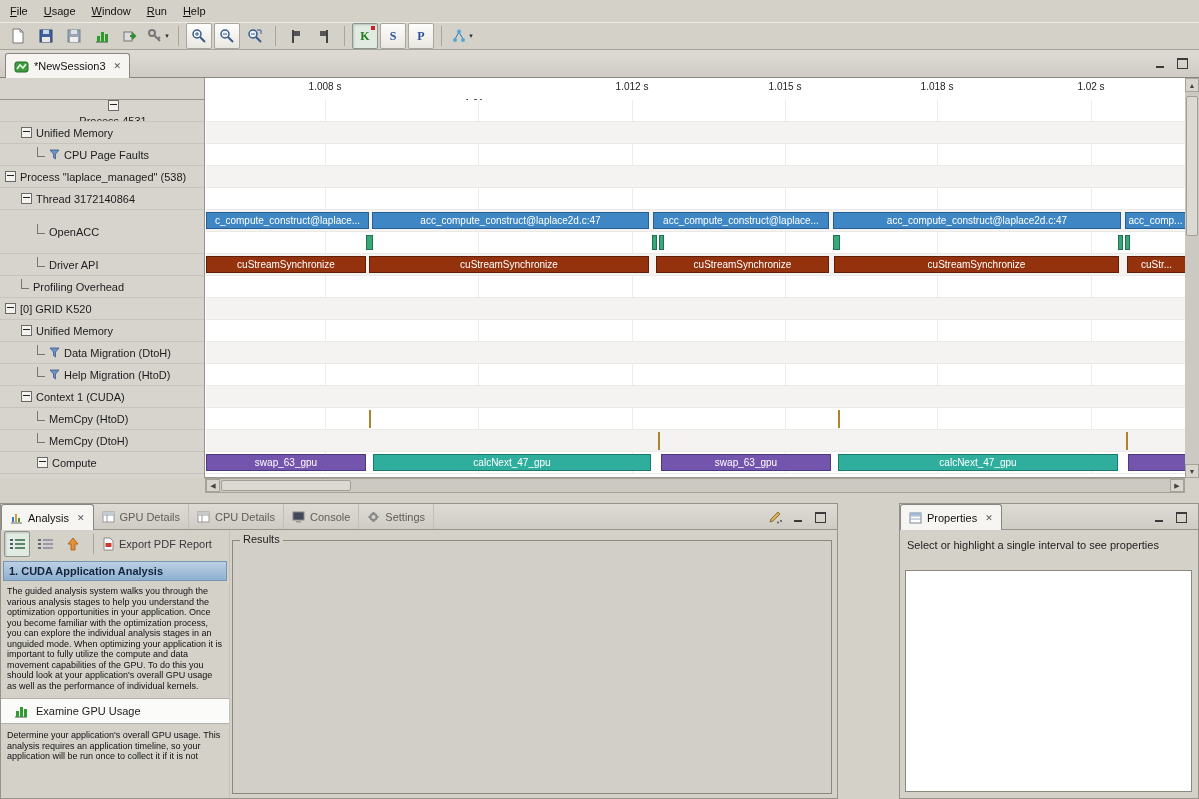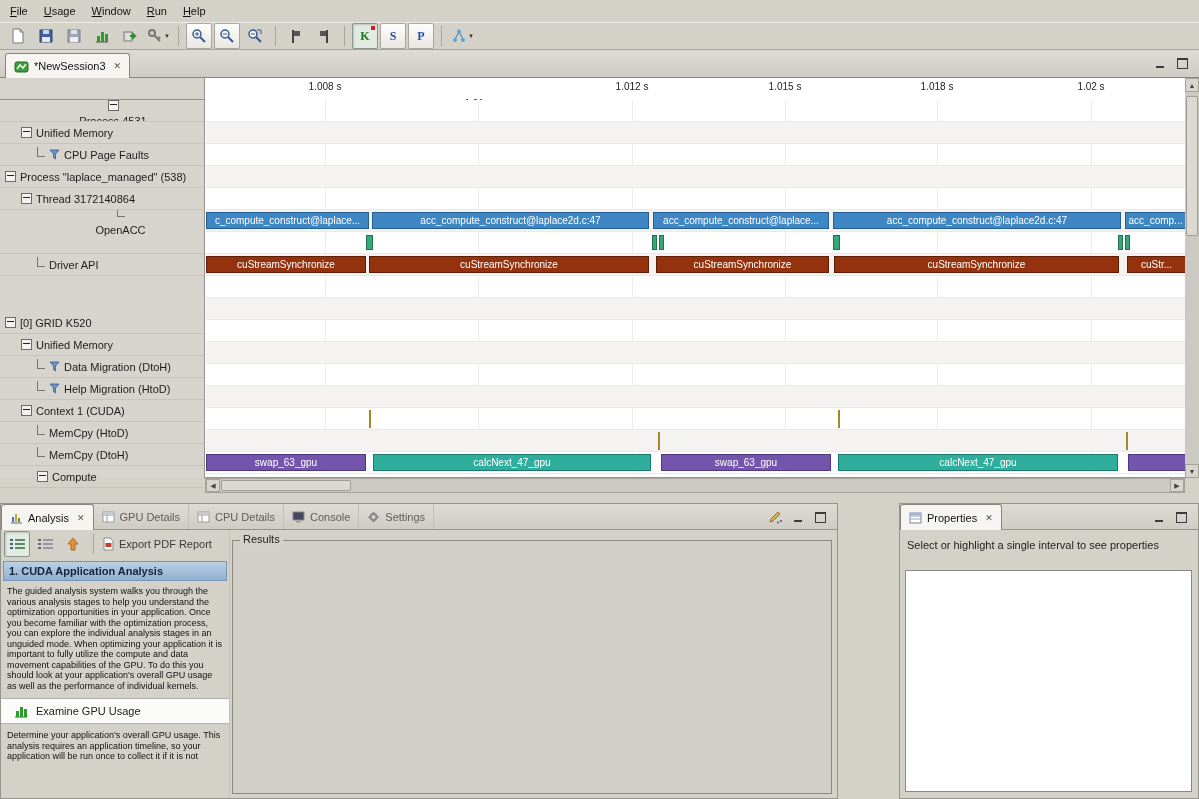--- a/index.html
+++ b/index.html
@@ -287,29 +287,33 @@
             <span class="tree-label" data-name="tree-label">CPU Page Faults</span>
           </div>
           <div class="tree-row" data-name="tree-row-process-laplace-managed-538" style="height: 22px; padding-left: 5px;">
             <span class="toggle" data-name="collapse-toggle-icon"></span>
             <span class="tree-label" data-name="tree-label">Process "laplace_managed" (538)</span>
           </div>
           <div class="tree-row" data-name="tree-row-thread-3172140864" style="height: 22px; padding-left: 21px;">
             <span class="toggle" data-name="collapse-toggle-icon"></span>
             <span class="tree-label" data-name="tree-label">Thread 3172140864</span>
           </div>
-          <div class="tree-row" data-name="tree-row-openacc" style="height: 44px; padding-left: 37px; flex-direction: column;">
+          <div class="tree-row" data-name="tree-row-openacc" style="height: 44px; padding-left: 37px;">
             <span class="elbow" data-name="tree-elbow"></span>
             <span class="tree-label" data-name="tree-label">OpenACC</span>
           </div>
           <div class="tree-row" data-name="tree-row-driver-api" style="height: 22px; padding-left: 37px;">
             <span class="elbow" data-name="tree-elbow"></span>
             <span class="tree-label" data-name="tree-label">Driver API</span>
           </div>
-          <div class="tree-row" data-name="tree-row-0-grid-k520" style="height: 22px; padding-left: 5px; margin-top: 36px;">
+          <div class="tree-row" data-name="tree-row-profiling-overhead" style="height: 22px; padding-left: 21px;">
+            <span class="elbow" data-name="tree-elbow"></span>
+            <span class="tree-label" data-name="tree-label">Profiling Overhead</span>
+          </div>
+          <div class="tree-row" data-name="tree-row-0-grid-k520" style="height: 22px; padding-left: 5px;">
             <span class="toggle" data-name="collapse-toggle-icon"></span>
             <span class="tree-label" data-name="tree-label">[0] GRID K520</span>
           </div>
           <div class="tree-row" data-name="tree-row-unified-memory" style="height: 22px; padding-left: 21px;">
             <span class="toggle" data-name="collapse-toggle-icon"></span>
             <span class="tree-label" data-name="tree-label">Unified Memory</span>
           </div>
           <div class="tree-row" data-name="tree-row-data-migration-dtoh" style="height: 22px; padding-left: 37px;">
             <span class="elbow" data-name="tree-elbow"></span>
             <span class="funnel" data-name="filter-icon">

